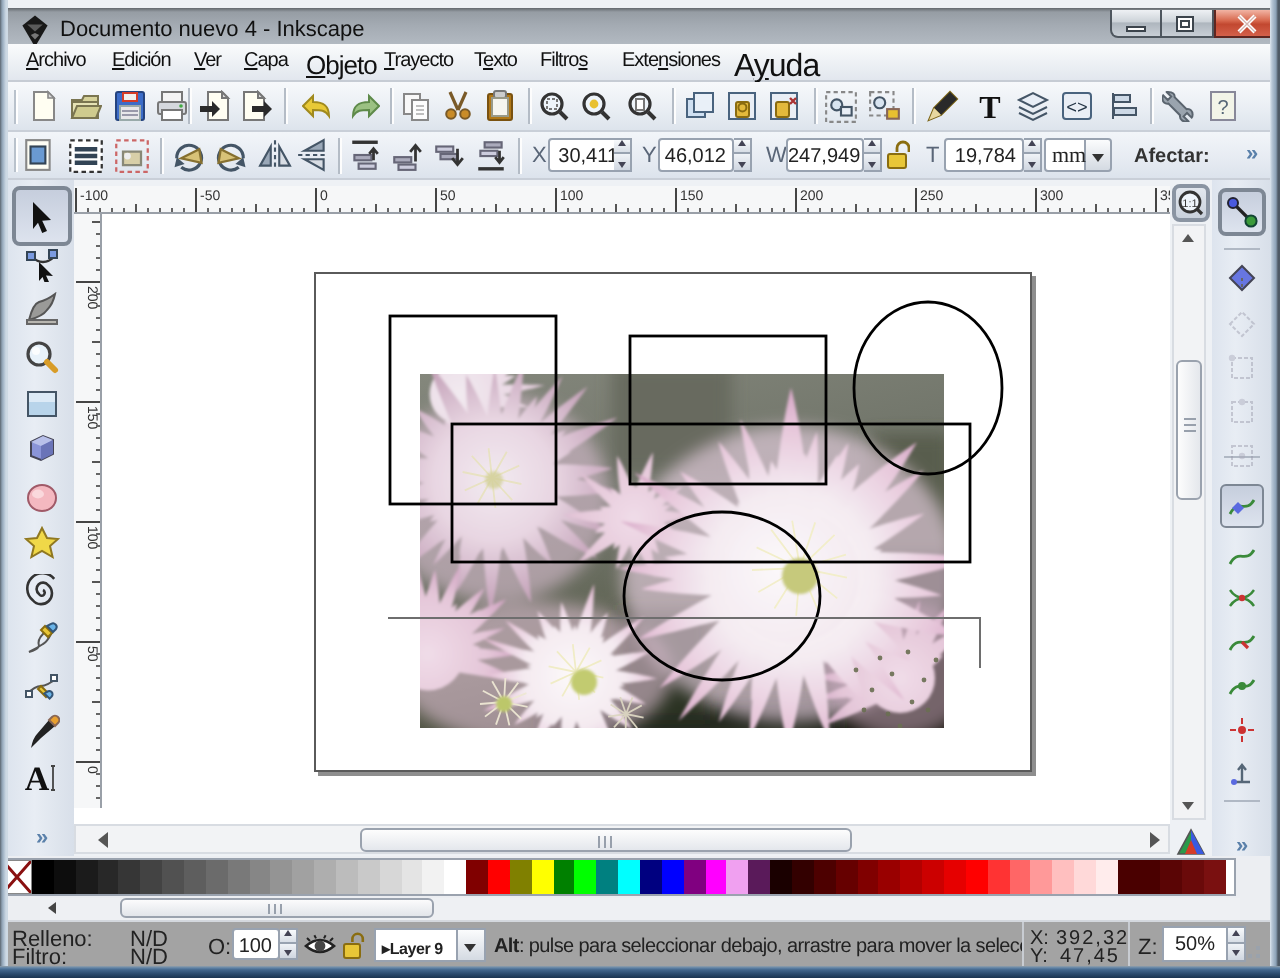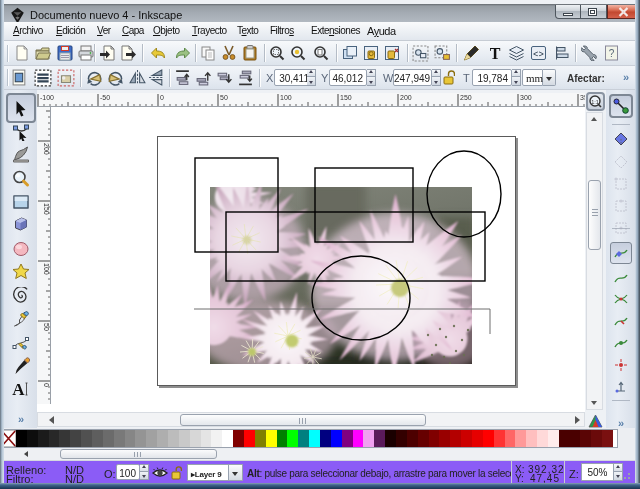--- a/index.html
+++ b/index.html
@@ -27,26 +27,26 @@
           <path d="M1.5 1 L9.5 9 M9.5 1 L1.5 9" stroke="#802418" stroke-width="0.6" opacity="0.35"></path>
         </svg>
  </div>
 </div>
 </div>
 <div class="abs" style="left:4px;top:22px;width:632px;height:19px;background:linear-gradient(180deg,#fafbfc,#e9edf2 70%,#e2e7ee);border-bottom:1px solid #c6ccd4;">
     <div class="abs" style="left:9px;top:3px;font-size:10px;letter-spacing:-0.5px;color:#111;"><u>A</u>rchivo</div>
     <div class="abs" style="left:52px;top:3px;font-size:10px;letter-spacing:-0.5px;color:#111;"><u>E</u>dición</div>
     <div class="abs" style="left:93px;top:3px;font-size:10px;letter-spacing:-0.5px;color:#111;"><u>V</u>er</div>
     <div class="abs" style="left:118px;top:3px;font-size:10px;letter-spacing:-0.5px;color:#111;"><u>C</u>apa</div>
-    <div class="abs" style="left:149px;top:3px;font-size:10px;letter-spacing:-0.5px;color:#111;"><u>O</u>bjeto</div>
+    <div class="abs" style="left:149px;top:3px;font-size:13px;letter-spacing:-0.5px;color:#111;"><u>O</u>bjeto</div>
     <div class="abs" style="left:188px;top:3px;font-size:10px;letter-spacing:-0.5px;color:#111;"><u>T</u>rayecto</div>
     <div class="abs" style="left:233px;top:3px;font-size:10px;letter-spacing:-0.5px;color:#111;">T<u>e</u>xto</div>
     <div class="abs" style="left:266px;top:3px;font-size:10px;letter-spacing:-0.5px;color:#111;">Filtro<u>s</u></div>
     <div class="abs" style="left:307px;top:3px;font-size:10px;letter-spacing:-0.5px;color:#111;">Exte<u>n</u>siones</div>
-    <div class="abs" style="left:363px;top:3px;font-size:11px;letter-spacing:-0.5px;color:#111;">A<u>y</u>uda</div>
+    <div class="abs" style="left:363px;top:3px;font-size:16px;letter-spacing:-0.5px;color:#111;">A<u>y</u>uda</div>
   </div>
 <div class="abs" style="left:4px;top:41px;width:632px;height:25px;background:linear-gradient(180deg,#f7f9fb,#e8edf3 60%,#dde4ec);border-bottom:1px solid #c9cfd8;">
     <div class="abs" style="left:3px;top:4px;width:2px;height:17px;border-left:1px solid #b9c2cc;border-right:1px solid #fff;"></div>
     <svg class="abs" style="left:10px;top:4px" width="16" height="16" viewBox="0 0 16 16">
       <path d="M3 1 h7 l3 3 v11 h-10 z" fill="#fffef2" stroke="#888" stroke-width="1"></path>
       <path d="M10 1 l3 3 h-3 z" fill="#ddd" stroke="#888" stroke-width="0.8"></path>
     </svg>
     <svg class="abs" style="left:31px;top:4px" width="16" height="16" viewBox="0 0 16 16">
       <path d="M1 5 h5 l1-2 h7 v3 h-13z" fill="#d6d29a" stroke="#7a7550"></path>
       <path d="M1 6 h13 v8 h-13 z" fill="#e5e2b4" stroke="#7a7550"></path>
@@ -1043,21 +1043,21 @@
     <div class="abs" style="left:601.1px;top:0;width:11.4px;height:17px;background:#7a1010;"></div>
   </div>
 <div class="abs" style="left:613px;top:451px;width:0;height:0;border-top:3.5px solid transparent;border-bottom:3.5px solid transparent;border-left:4.5px solid #444;"></div>
 <div class="abs" style="left:20px;top:449px;width:600px;height:11px;background:#eef0f3;"></div>
 <div class="abs" style="left:24px;top:451px;width:0;height:0;border-top:3.5px solid transparent;border-bottom:3.5px solid transparent;border-right:4.5px solid #444;"></div>
 <div class="abs" style="left:60px;top:449px;width:157px;height:10px;background:linear-gradient(#fbfbfc,#e2e5ea);border:1px solid #9aa2ae;border-radius:3px;">
     <div class="abs" style="left:73px;top:2px;width:1px;height:5px;background:#98a0ac;"></div>
     <div class="abs" style="left:76px;top:2px;width:1px;height:5px;background:#98a0ac;"></div>
     <div class="abs" style="left:79px;top:2px;width:1px;height:5px;background:#98a0ac;"></div>
   </div>
-<div class="abs" style="left:4px;top:460px;width:631px;height:23px;background:#8b5cf6;border-top:1px solid #d4d8de;">
+<div class="abs" style="left:4px;top:460px;width:631px;height:23px;background:#a3a3a3;border-top:1px solid #d4d8de;">
     <div class="abs" style="left:2px;top:3px;font-size:11px;color:#222;">Relleno:</div>
     <div class="abs" style="left:61px;top:3px;font-size:11px;color:#222;">N/D</div>
     <div class="abs" style="left:2px;top:12px;font-size:11px;color:#222;">Filtro:</div>
     <div class="abs" style="left:61px;top:12px;font-size:11px;color:#222;">N/D</div>
     <div class="abs" style="left:100px;top:7px;font-size:11px;color:#222;">O:</div>
     <div class="abs" style="left:112px;top:3px;width:24px;height:16px;background:#fff;border:1px solid #98a2b0;border-radius:2px;font-size:10px;color:#222;text-align:right;padding:3px 3px 0 0;">100</div>
     <div class="abs" style="left:136px;top:3px;width:9px;height:16px;">
 <div class="abs" style="left:0;top:0;width:9px;height:8px;background:linear-gradient(#f8fafc,#d8dee6);border:1px solid #98a2b0;border-left:none;"></div>
 <div class="abs" style="left:0;top:8px;width:9px;height:8px;background:linear-gradient(#f0f3f7,#cfd6e0);border:1px solid #98a2b0;border-left:none;border-top:none;"></div>
 <div class="abs" style="left:2px;top:1px;width:0;height:0;border-left:2.5px solid transparent;border-right:2.5px solid transparent;border-bottom:3.5px solid #445;"></div>

